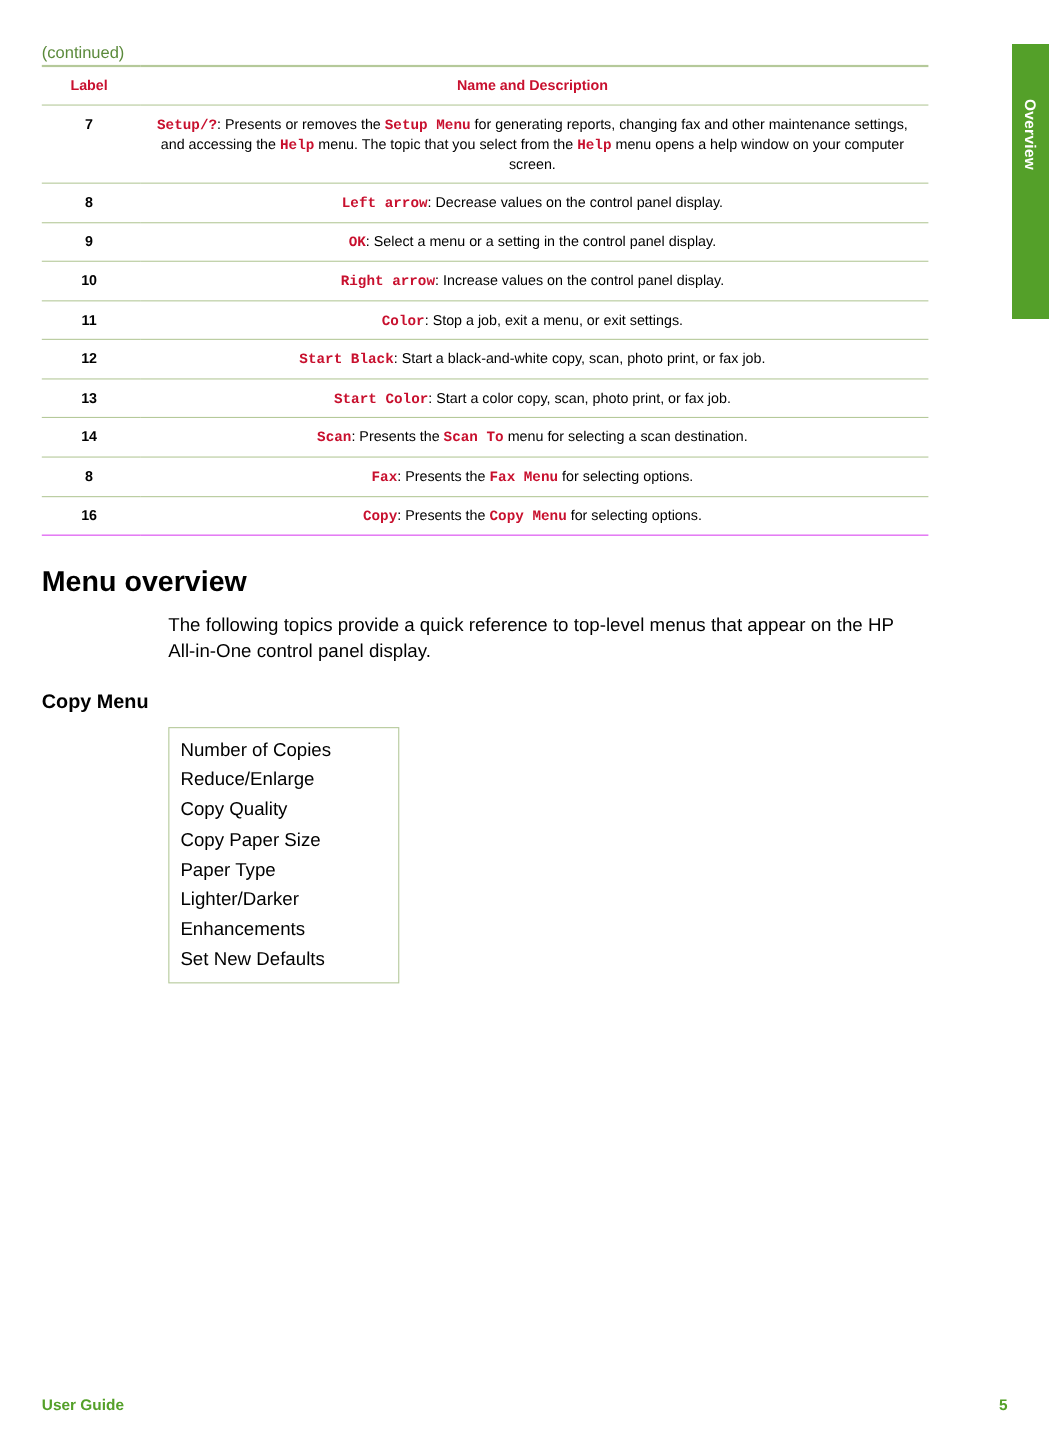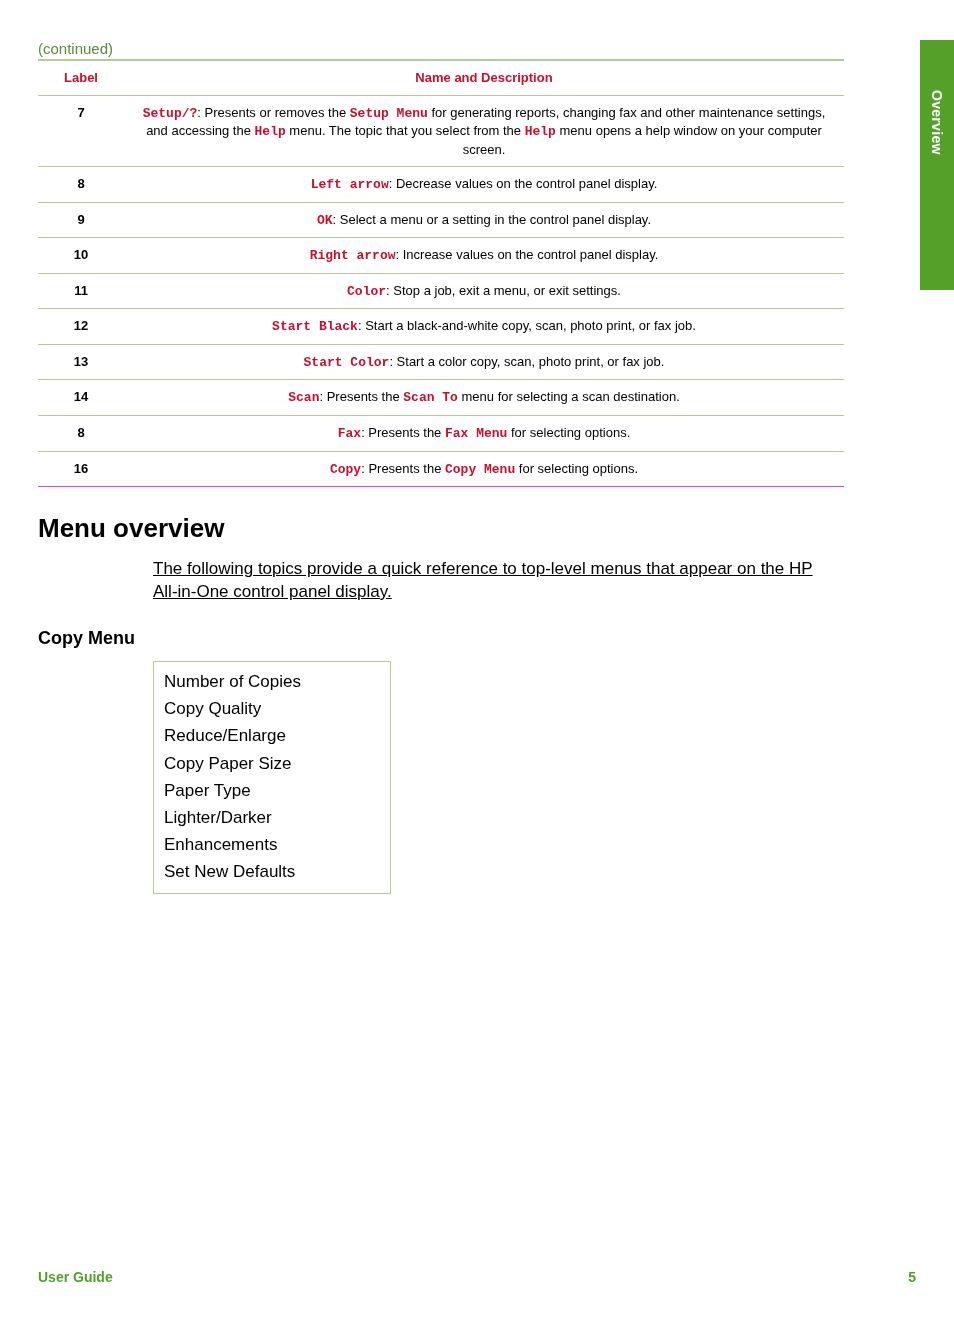--- a/index.html
+++ b/index.html
@@ -48,35 +48,34 @@
     font-weight: bold;
     margin-top: 26px;
     margin-bottom: 14px;
   }
   .body-para {
     font-size: 17px;
     line-height: 1.35;
     margin-left: 115px;
     margin-right: 16px;
     margin-bottom: 8px;
-    text-decoration: underline;
   }
   h3.subsection {
     font-size: 18px;
     font-weight: bold;
     margin-top: 24px;
     margin-bottom: 8px;
   }
   .body-para span.term { color: #c8102e; font-weight: bold; }
 
   .menu-box {
     margin-left: 115px;
     margin-top: 12px;
     border: 1px solid #b5c99a;
-    width: 238px;
+    width: 210px;
     padding: 6px 10px 8px 10px;
   }
   .menu-box div {
     font-size: 17px;
     line-height: 1.6;
   }
 
   .side-tab {
     position: absolute;
     right: 0;
@@ -177,22 +176,22 @@
       </tbody>
   </table>
 
   <h2 class="section">Menu overview</h2>
   <p class="body-para">The following topics provide a quick reference to top-level menus that appear on the HP All-in-One control panel display.</p>
 
   <h3 class="subsection">Copy Menu</h3>
 
   <div class="menu-box" id="menu-box">
       <div>Number of Copies</div>
+      <div>Reduce/Enlarge</div>
       <div>Copy Quality</div>
-      <div>Reduce/Enlarge</div>
       <div>Copy Paper Size</div>
       <div>Paper Type</div>
       <div>Lighter/Darker</div>
       <div>Enhancements</div>
       <div>Set New Defaults</div>
     </div>
 
 </div>
 
 <div class="footer">

